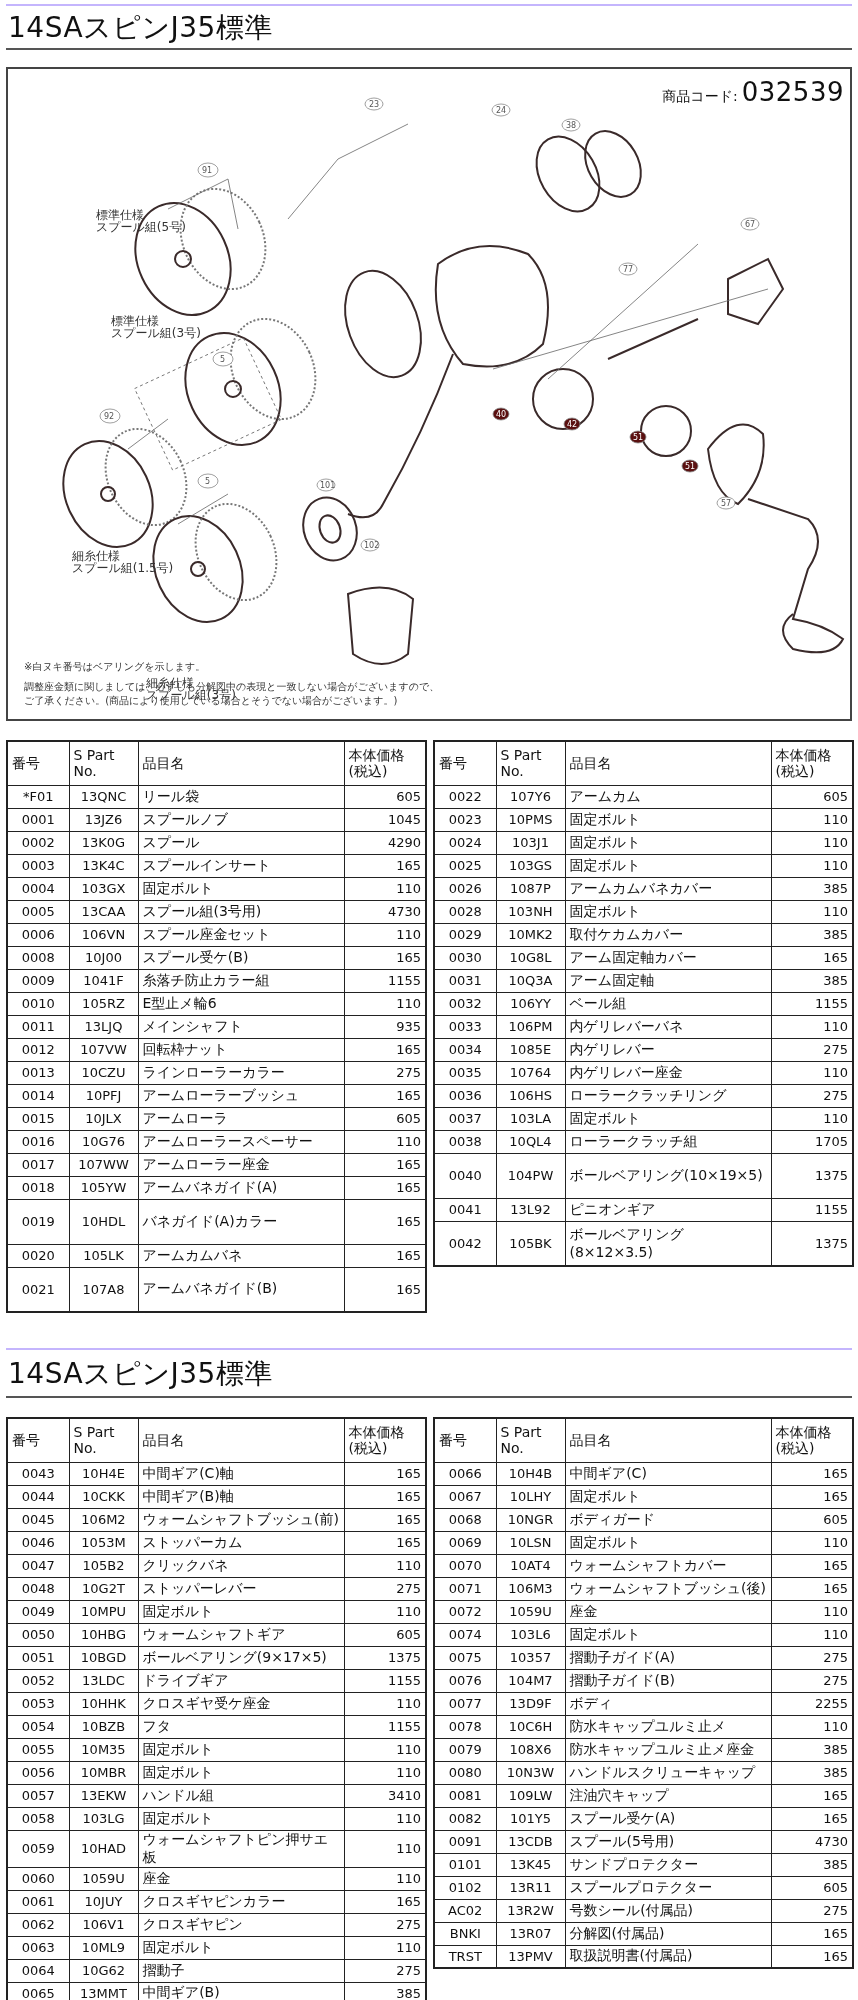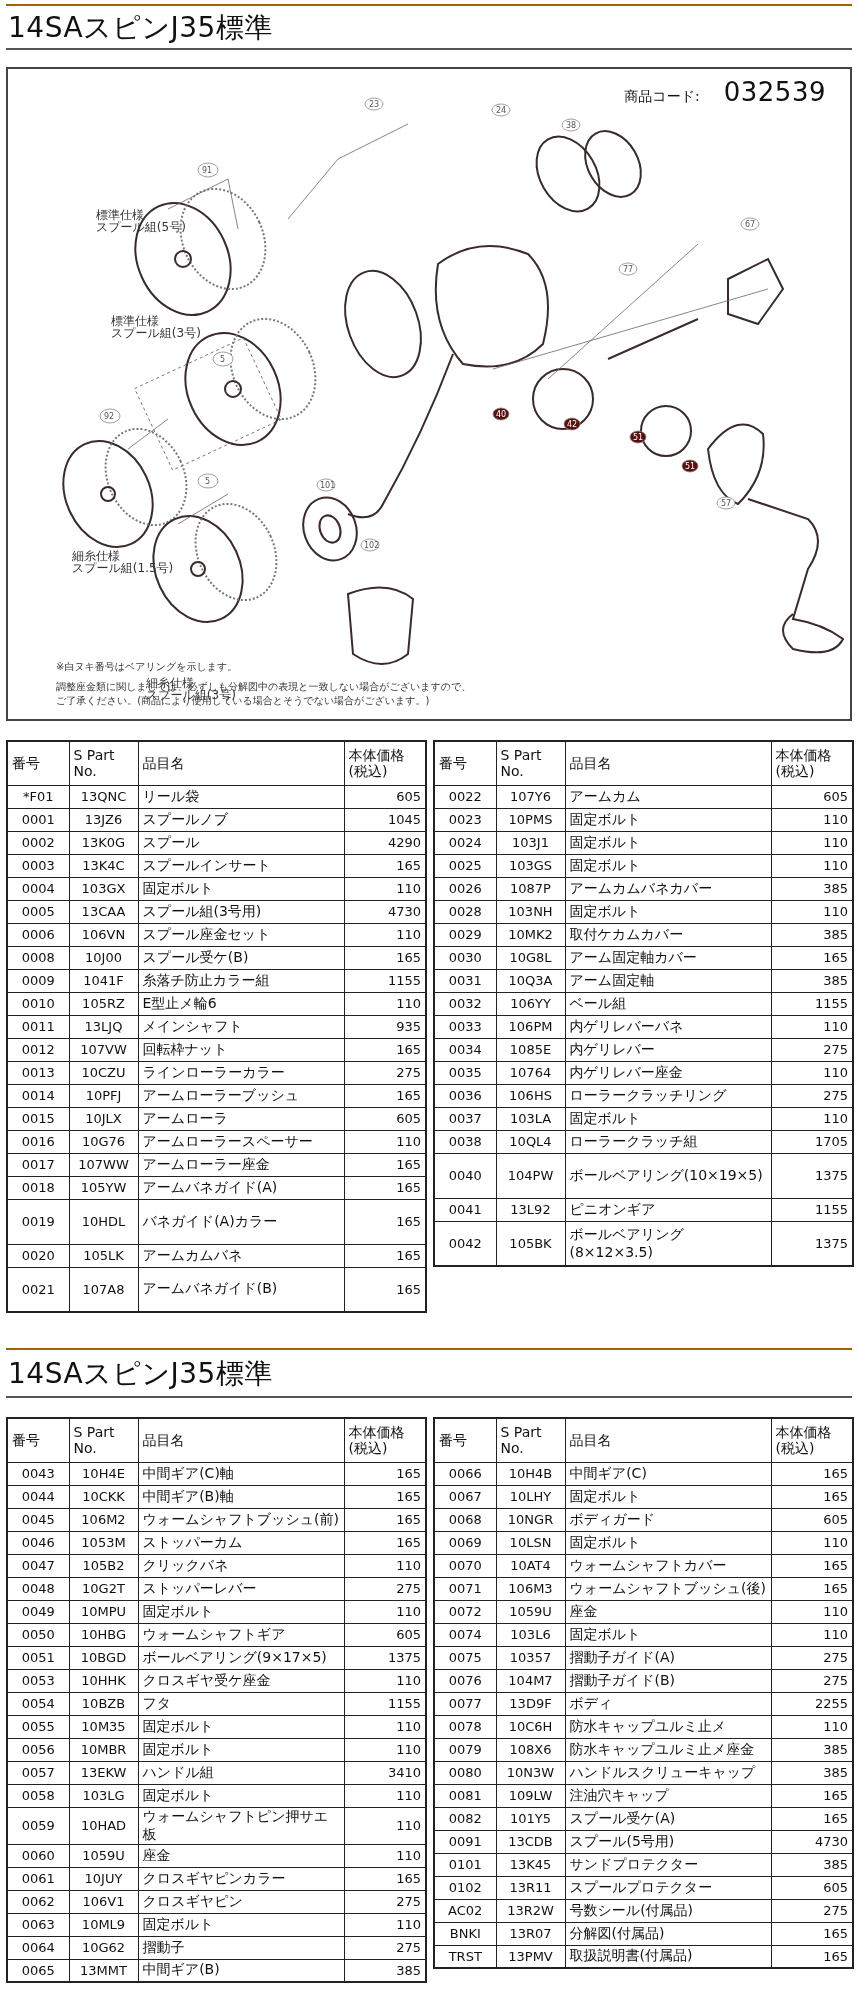--- a/index.html
+++ b/index.html
@@ -1,34 +1,34 @@
 <!DOCTYPE html>
 <html><head>
 <meta charset="utf-8">
 <style>
   * { box-sizing: border-box; margin: 0; padding: 0; }
   html, body { width: 858px; background: #ffffff; }
   body { font-family: "DejaVu Sans", "Liberation Sans", sans-serif; color: #111; position: relative; height: 2000px; overflow: hidden; }
 
   .section-title {
     position: absolute; left: 6px; width: 846px;
-    border-top: 2px solid #a16207; border-bottom: 2px solid #555;
+    border-top: 2px solid #c4b5fd; border-bottom: 2px solid #555;
     font-size: 28px; line-height: 40px; padding-left: 2px; letter-spacing: 0.5px;
   }
   .section-title.first { top: 4px; height: 46px; padding-top: 2px; }
   .section-title.second { top: 1348px; height: 50px; padding-top: 4px; }
 
   .diagram-box {
     position: absolute; left: 6px; top: 67px; width: 846px; height: 654px;
     border: 2px solid #444; background: #fff;
   }
   .product-code {
-    position: absolute; right: 24px; top: 8px; font-size: 14px; display: flex; align-items: baseline; gap: 4px;
+    position: absolute; right: 6px; top: 8px; font-size: 14px; display: flex; align-items: baseline; gap: 4px;
   }
-  .product-code .code-value { font-size: 26px; letter-spacing: 0.5px; margin-left: 20px; }
+  .product-code .code-value { font-size: 26px; letter-spacing: 0.5px; }
   .diagram-svg { position: absolute; left: 0; top: 0; width: 842px; height: 650px; }
   .diagram-label { position: absolute; font-size: 12px; line-height: 12px; color: #333; }
   .notes { position: absolute; left: 18px; top: 590px; font-size: 10px; color: #333; line-height: 14px; }
 
   table.parts {
     position: absolute; border-collapse: collapse; font-size: 13px; table-layout: fixed;
   }
   table.parts th, table.parts td { border: 1px solid #222; padding: 0 4px; height: 23px; }
   table.parts th { font-weight: normal; font-size: 14px; line-height: 16px; height: 44px; text-align: left; }
   table.parts td.c-no { text-align: center; }
@@ -163,21 +163,21 @@
   </div>
   <div class="diagram-label" style="left:138px; top:608px;">
     <div>細糸仕様</div>
     <div>スプール組(3号)</div>
   </div>
 
   <div class="notes" style="top:588px; left:18px; position:absolute;">
   </div>
 </div>
 
-<div style="position:absolute; left:24px; top:660px; font-size:10px; color:#333; line-height:14px;margin-left:32px;">
+<div style="position:absolute; left:24px; top:660px; font-size:10px; color:#333; line-height:14px;">
   <div style="margin-bottom:6px;">※白ヌキ番号はベアリングを示します。</div>
   <div>調整座金類に関しましては、必ずしも分解図中の表現と一致しない場合がございますので、</div>
   <div>ご了承ください。(商品により使用している場合とそうでない場合がございます。)</div>
 </div>
 
 <table class="parts t1-left">
   <colgroup>
       <col class="w-no">
       <col class="w-part">
       <col class="w-name">
@@ -520,20 +520,26 @@
         <td class="c-name">ウォームシャフトギア</td>
         <td class="c-price">605</td>
       </tr>
       <tr>
         <td class="c-no">0051</td>
         <td class="c-part">10BGD</td>
         <td class="c-name">ボールベアリング(9×17×5)</td>
         <td class="c-price">1375</td>
       </tr>
       <tr>
+        <td class="c-no">0052</td>
+        <td class="c-part">13LDC</td>
+        <td class="c-name">ドライブギア</td>
+        <td class="c-price">1155</td>
+      </tr>
+      <tr>
         <td class="c-no">0053</td>
         <td class="c-part">10HHK</td>
         <td class="c-name">クロスギヤ受ケ座金</td>
         <td class="c-price">110</td>
       </tr>
       <tr>
         <td class="c-no">0054</td>
         <td class="c-part">10BZB</td>
         <td class="c-name">フタ</td>
         <td class="c-price">1155</td>

